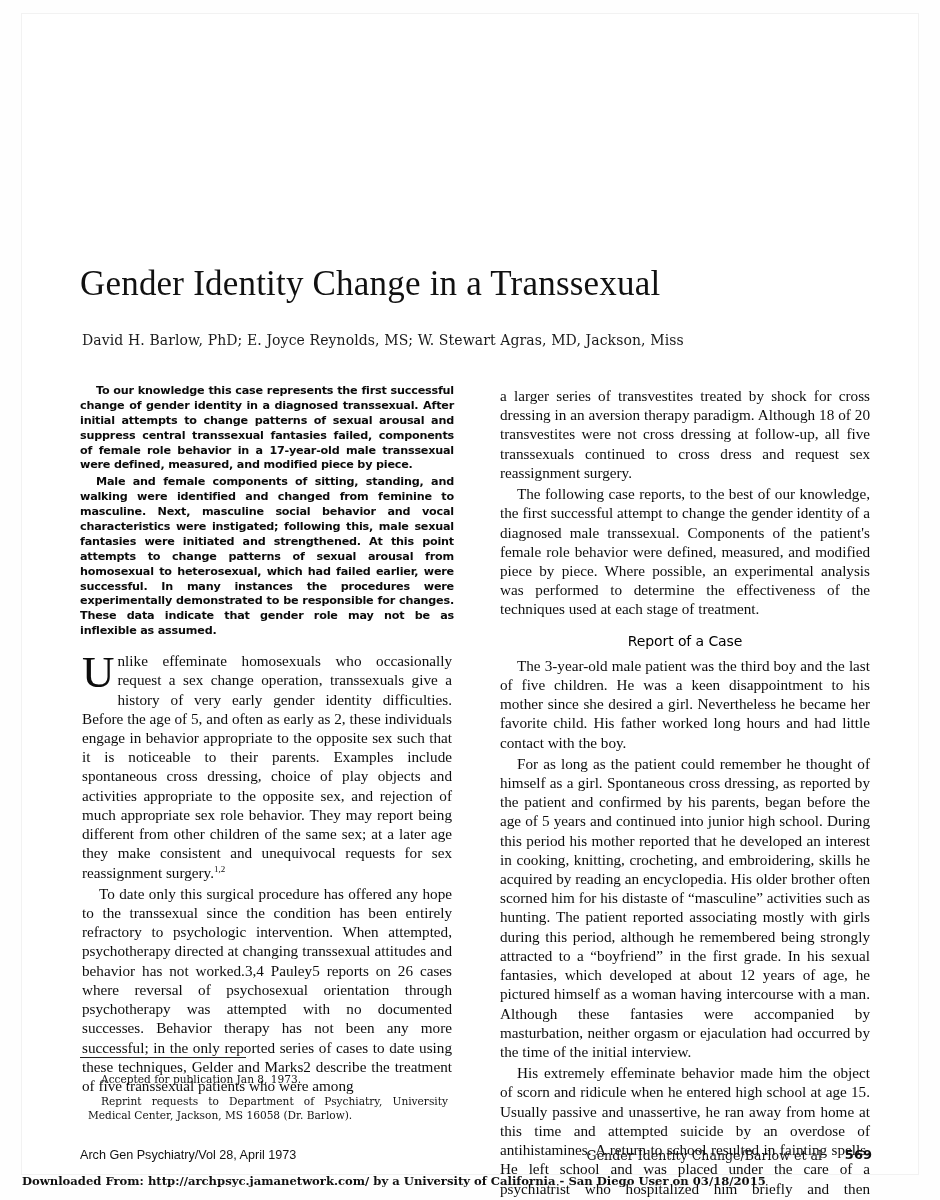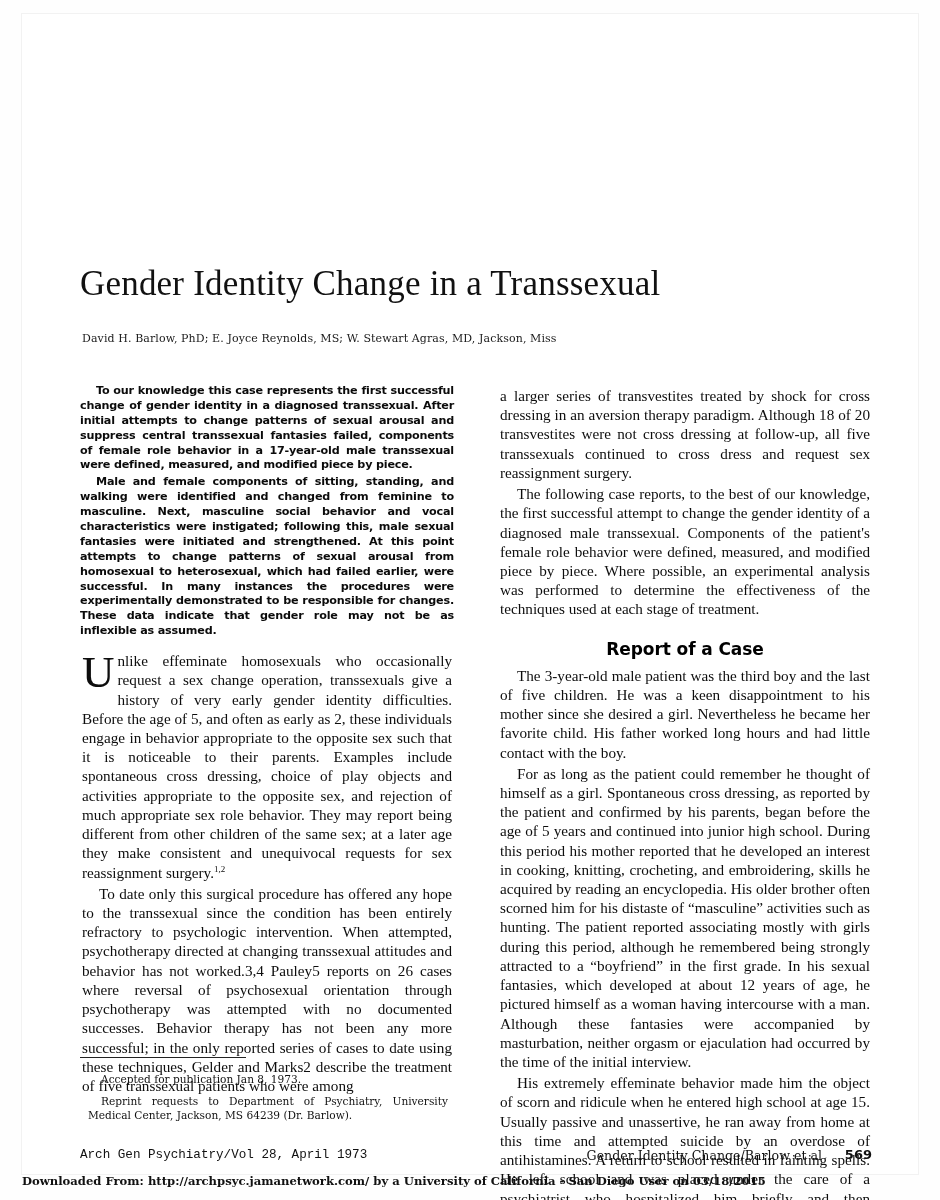--- a/index.html
+++ b/index.html
@@ -43,21 +43,21 @@
     letter-spacing: 0.2px;
     color: #111;
     line-height: 1.1;
   }
   .authors {
     position: absolute;
     left: 60px;
     top: 318px;
     width: 790px;
     font-family: "DejaVu Serif", serif;
-    font-size: 11px;
+    font-size: 14px;
     letter-spacing: 0.1px;
     color: #1a1a1a;
   }
   .cols {
     position: absolute;
     left: 58px;
     top: 370px;
     width: 792px;
     height: 720px;
   }
@@ -106,24 +106,24 @@
     font-family: "Liberation Serif", serif;
     font-size: 45px;
     line-height: 36px;
     padding: 2px 3px 0 0;
     margin-top: 1px;
   }
   .gap-top { margin-top: 12px; }
 
   .section-head {
     font-family: "DejaVu Sans", sans-serif;
-    font-size: 17px;
-    font-weight: bold;
+    font-size: 14px;
+    font-weight: normal;
     text-align: center;
-    margin: 20px 0 7px 0;
+    margin: 14px 0 7px 0;
     letter-spacing: -0.1px;
   }
 
   .right-col-first { margin-top: 0; }
 
   .footnote-rule {
     position: absolute;
     left: 58px;
     top: 1043px;
     width: 166px;
@@ -150,21 +150,21 @@
     top: 1134px;
     width: 792px;
     font-family: "DejaVu Sans", sans-serif;
     font-size: 12.4px;
     font-weight: bold;
     color: #111;
   }
   .footer .left {
     position: absolute;
     left: 0; top: 0;
-    font-family: Liberation Mono, monospace;
+    font-family: Liberation Sans, sans-serif;
     font-weight: normal;
     font-size: 12.6px;
   }
   .footer .right {
     position: absolute;
     right: 50px; top: 0;
     font-family: "DejaVu Serif", serif;
     font-weight: normal;
     font-size: 12.6px;
     text-align: right;
@@ -238,21 +238,21 @@
         </div>
 
       </div>
 
     </div>
 
     <div class="footnote-rule"></div>
 
     <div class="footnotes">
       <p>Accepted for publication Jan 8, 1973.</p>
-      <p>Reprint requests to Department of Psychiatry, University Medical Center, Jackson, MS 64239 (Dr. Barlow).</p>
+      <p>Reprint requests to Department of Psychiatry, University Medical Center, Jackson, MS 16058 (Dr. Barlow).</p>
     </div>
 
     <div class="footer">
       <span class="left">Arch Gen Psychiatry/Vol 28, April 1973</span>
       <span class="right">Gender Identity Change/Barlow et al</span>
       <span class="pagenum">569</span>
     </div>
 
   </div>
 

